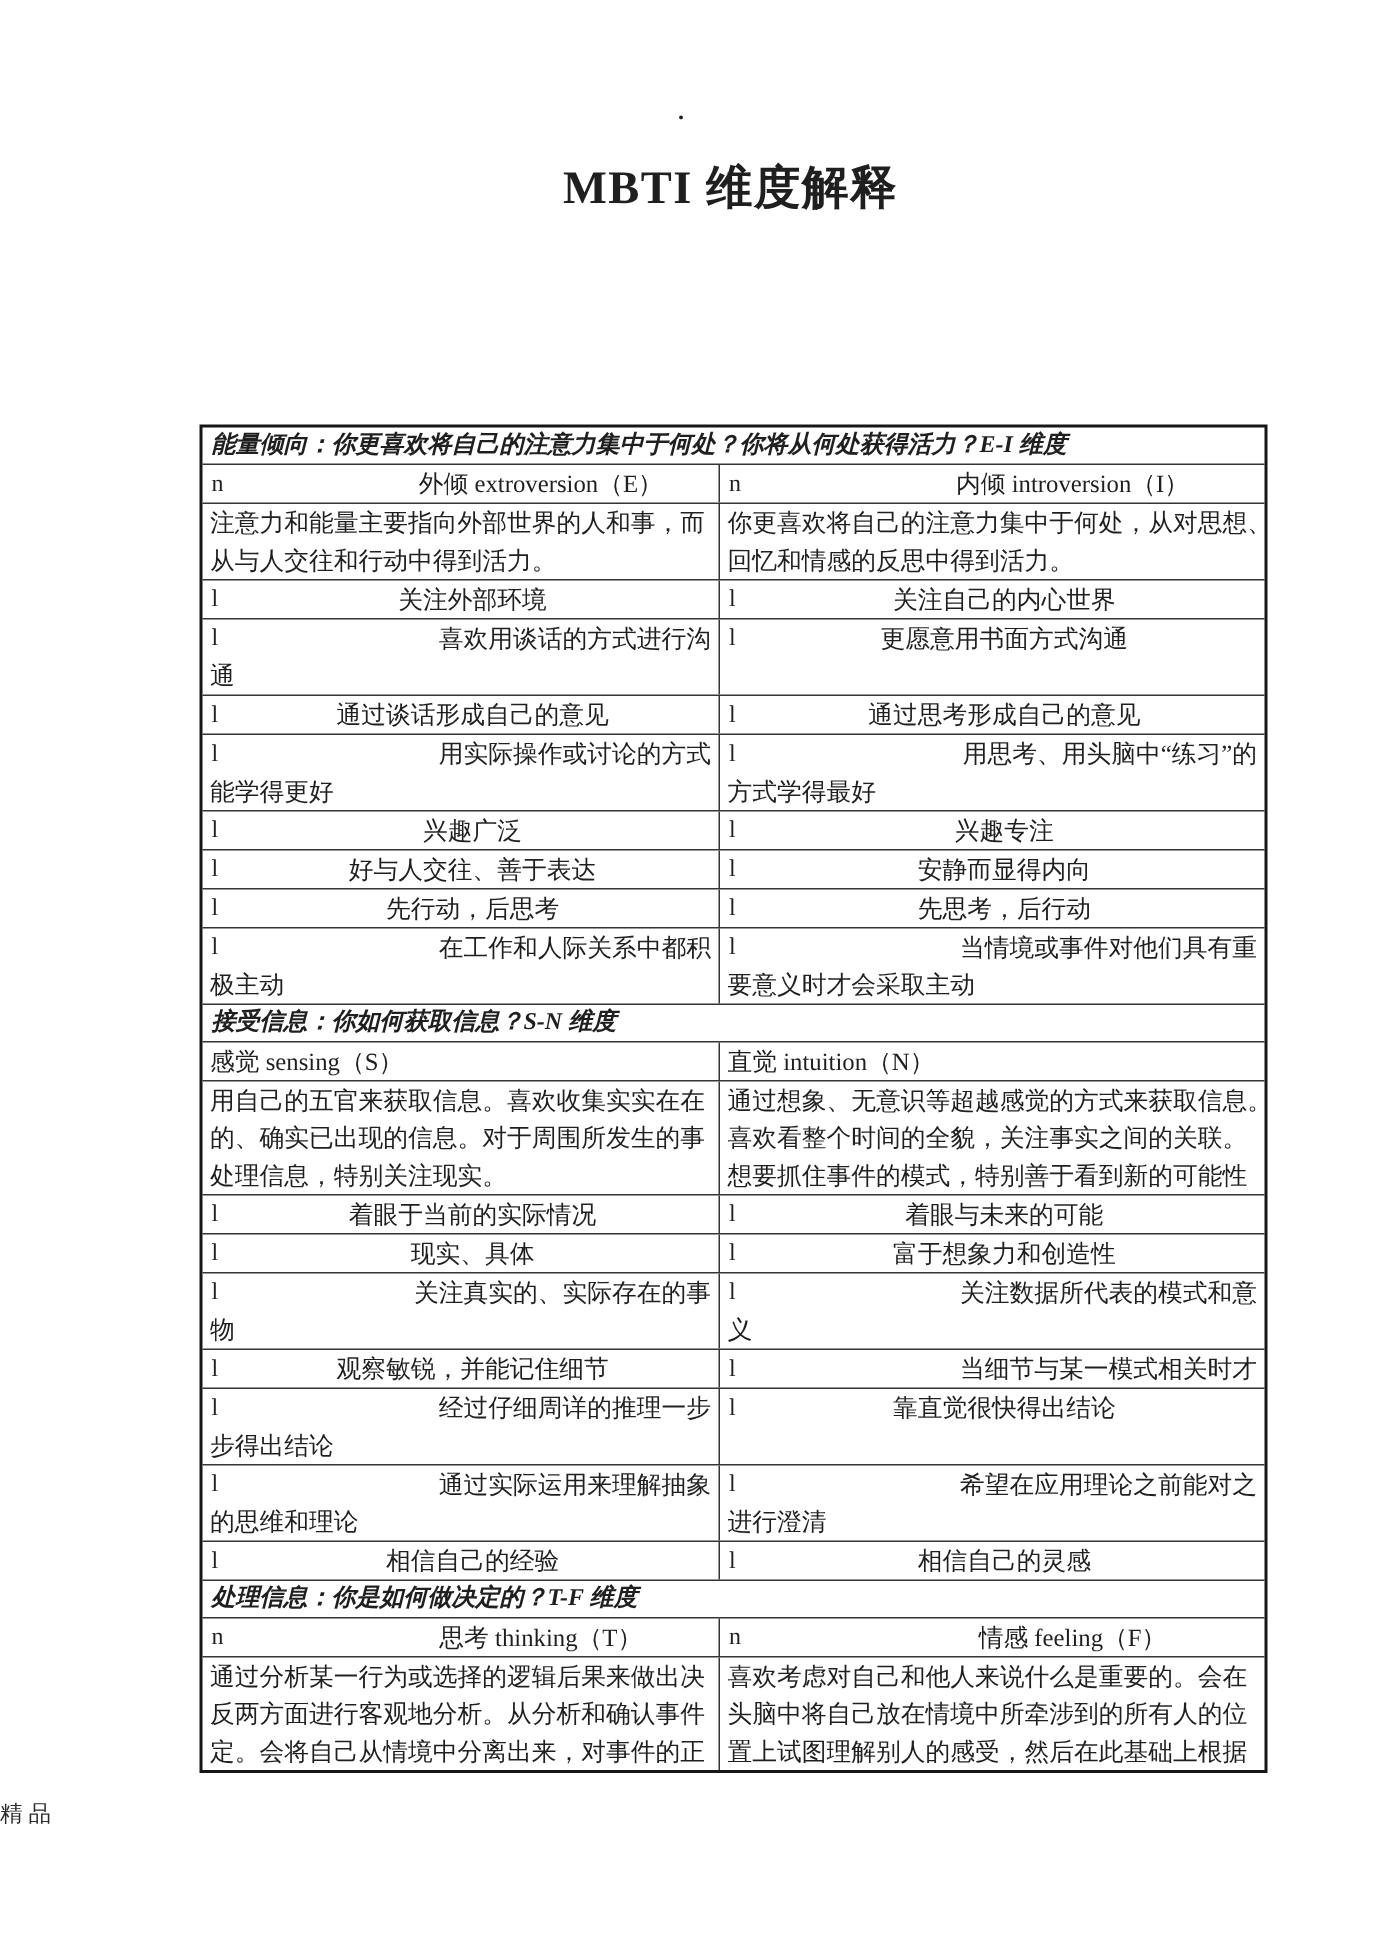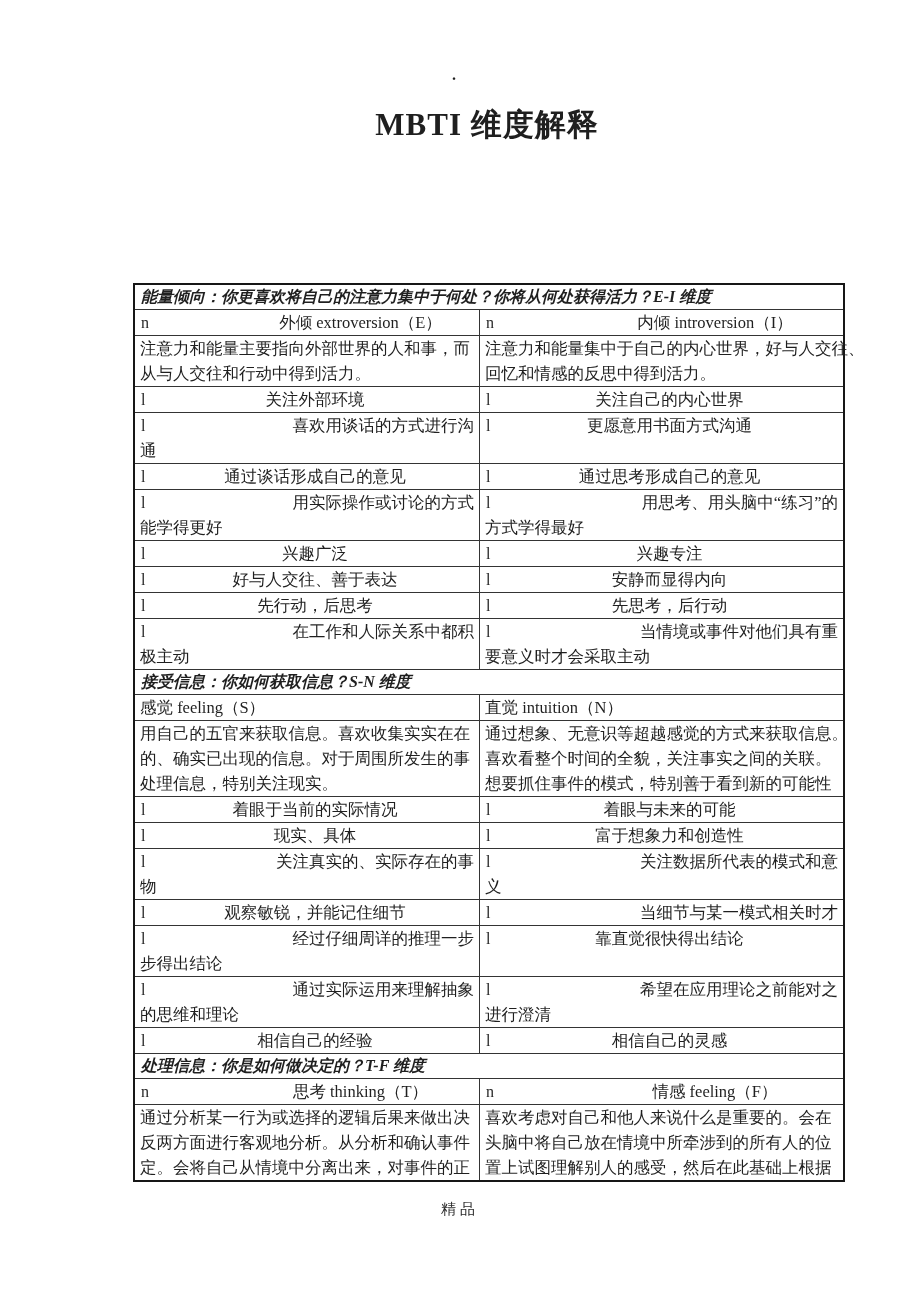--- a/index.html
+++ b/index.html
@@ -46,21 +46,21 @@
     position:absolute;left:6px;top:0;
     font-size:16px;line-height:25px;
   }
   .line{white-space:nowrap;overflow:visible;}
   .line.center{text-align:center;padding-left:14px;}
   .line.center-n{text-align:center;padding-left:105px;}
   .line.fill-right{text-align:right;padding-right:2px;}
   .line.left{text-align:left;}
   .footer{
     position:absolute;left:0;top:1200px;width:920px;
-    text-align:center;font-size:15px;letter-spacing:4px;color:#2b2b2b;
+    text-align:left;font-size:15px;letter-spacing:4px;color:#2b2b2b;
   }
 </style>
 </head>
 <body>
 
 <div class="page">
   <div class="corner-dot">.</div>
   <h1 class="doc-title">MBTI 维度解释</h1>
   <div class="mbti-table" id="mbti-table">
       <div class="sec-header">能量倾向：你更喜欢将自己的注意力集中于何处？你将从何处获得活力？E-I 维度</div>
@@ -73,21 +73,21 @@
           <span class="marker">n</span>
           <div class="line center-n">内倾 introversion（I）</div>
         </div>
       </div>
       <div class="row">
         <div class="cell left">
           <div class="line left">注意力和能量主要指向外部世界的人和事，而</div>
           <div class="line left">从与人交往和行动中得到活力。</div>
         </div>
         <div class="cell right">
-          <div class="line left">注意力和能量集中于自己的内心世界，好与人交往、</div>
+          <div class="line left">你更喜欢将自己的注意力集中于何处，从对思想、</div>
           <div class="line left">回忆和情感的反思中得到活力。</div>
         </div>
       </div>
       <div class="row">
         <div class="cell left">
           <span class="marker">l</span>
           <div class="line center">关注外部环境</div>
         </div>
         <div class="cell right">
           <span class="marker">l</span>
@@ -165,21 +165,21 @@
         </div>
         <div class="cell right">
           <span class="marker">l</span>
           <div class="line fill-right">当情境或事件对他们具有重</div>
           <div class="line left">要意义时才会采取主动</div>
         </div>
       </div>
       <div class="sec-header">接受信息：你如何获取信息？S-N 维度</div>
       <div class="row">
         <div class="cell left">
-          <div class="line left">感觉 feeling（S）</div>
+          <div class="line left">感觉 sensing（S）</div>
         </div>
         <div class="cell right">
           <div class="line left">直觉 intuition（N）</div>
         </div>
       </div>
       <div class="row">
         <div class="cell left">
           <div class="line left">用自己的五官来获取信息。喜欢收集实实在在</div>
           <div class="line left">的、确实已出现的信息。对于周围所发生的事</div>
           <div class="line left">处理信息，特别关注现实。</div>

